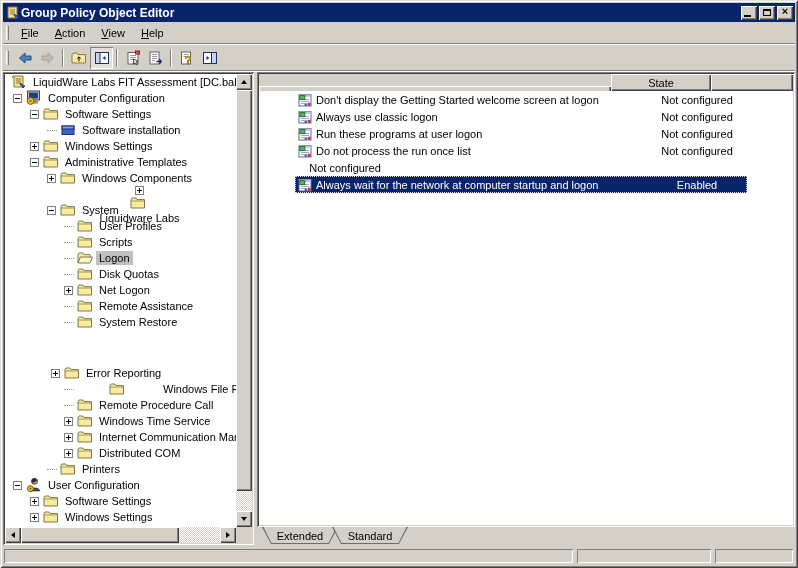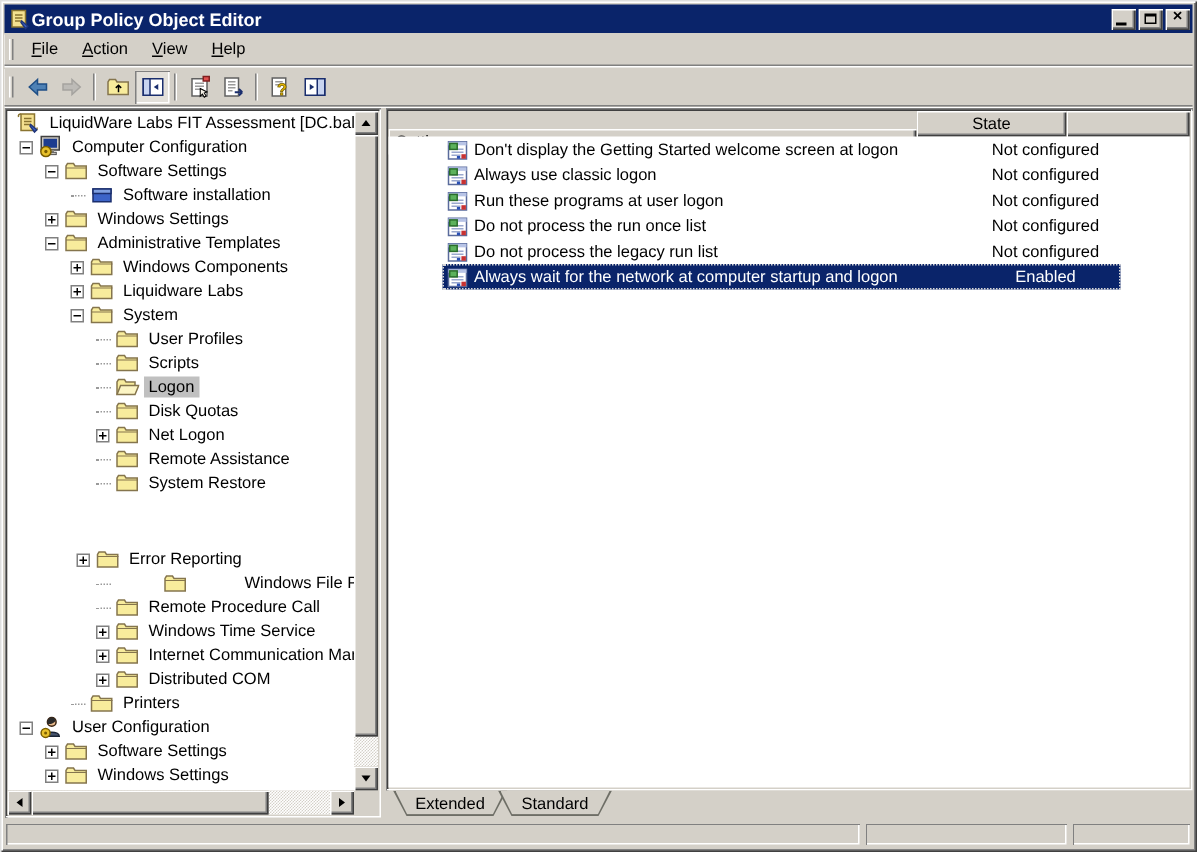--- a/index.html
+++ b/index.html
@@ -295,21 +295,21 @@
             <span class="expander plus"></span>
           </span>
           <span class="tree-icon">
             <svg class="ticon16" viewBox="0 0 16 16">
               <path d="M1 13V4.6L2 3h4l1 1.6h7.5V13z" fill="#F8EC9C" stroke="#85754D"></path>
               <path d="M1 6h14" stroke="#85754D" stroke-width="0.7"></path>
             </svg>
           </span>
           <span class="tlabel">Windows Components</span>
         </div>
-        <div class="trow" style="padding-left: 38px;">
+        <div class="trow" style="padding-left: 38px; flex-direction: column;">
           <span class="slot">
             <span class="expander plus"></span>
           </span>
           <span class="tree-icon">
             <svg class="ticon16" viewBox="0 0 16 16">
               <path d="M1 13V4.6L2 3h4l1 1.6h7.5V13z" fill="#F8EC9C" stroke="#85754D"></path>
               <path d="M1 6h14" stroke="#85754D" stroke-width="0.7"></path>
             </svg>
           </span>
           <span class="tlabel">Liquidware Labs</span>
@@ -631,33 +631,20 @@
                   <rect x="7.6" y="12" width="2.2" height="1.8" fill="#2A50B4"></rect>
                 </svg>
               </span>
               <span>Do not process the run once list</span>
             </div>
             <div class="cell-state" style="width: 100px;">Not configured</div>
           </div>
         </div>
         <div class="lrow">
           <div class="hlwrap">
-            <div class="cell-setting" style="width: 352px;">
-              <span style="display: flex; align-items: center;">
-                <svg class="ticon16" viewBox="0 0 16 16">
-                  <rect x="2" y="2.5" width="12" height="11.5" fill="#FFFFFF" stroke="#5A6B9C"></rect>
-                  <path d="M4 7.5h8M4 9.5h8M4 11.5h6" stroke="#9AA8CE" fill="none"></path>
-                  <rect x="2" y="2.5" width="12" height="2.4" fill="#B8C4E6"></rect>
-                  <rect x="2.8" y="3.6" width="5" height="4" fill="#5CB25C" stroke="#2A6E2A"></rect>
-                  <rect x="10.6" y="10.8" width="3" height="3" fill="#C83232"></rect>
-                  <rect x="7.6" y="12" width="2.2" height="1.8" fill="#2A50B4"></rect>
-                </svg>
-              </span>
-              <span>Do not process the legacy run list</span>
-            </div>
             <div class="cell-state" style="width: 100px;">Not configured</div>
           </div>
         </div>
         <div class="lrow selected">
           <div class="hlwrap">
             <div class="cell-setting" style="width: 352px;">
               <span style="display: flex; align-items: center;">
                 <svg class="ticon16" viewBox="0 0 16 16">
                   <rect x="2" y="2.5" width="12" height="11.5" fill="#FFFFFF" stroke="#5A6B9C"></rect>
                   <path d="M4 7.5h8M4 9.5h8M4 11.5h6" stroke="#9AA8CE" fill="none"></path>

